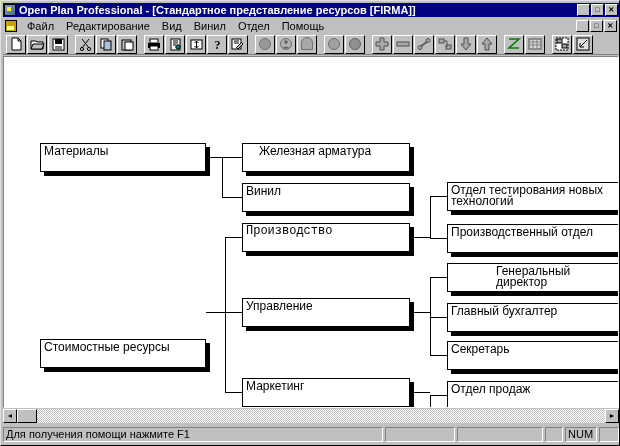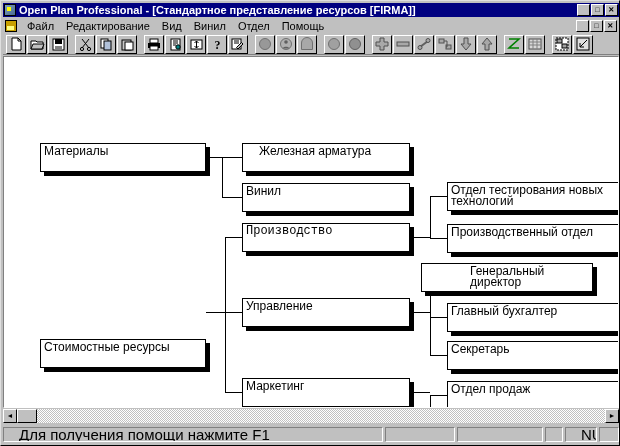--- a/index.html
+++ b/index.html
@@ -122,21 +122,21 @@
   
   .statusbar{
     position:absolute;left:2px;top:425px;width:616px;height:17px;
     display:flex;align-items:center;gap:2px;
   }
   .spanel{
     height:15px;background:#c0c0c0;
     border-left:1px solid #808080;border-top:1px solid #808080;
     border-right:1px solid #fff;border-bottom:1px solid #fff;
     box-sizing:border-box;
-    font-size:15px;line-height:13px;padding-left:15px;color:#000;
+    font-size:11px;line-height:13px;padding-left:2px;color:#000;
     white-space:nowrap;overflow:hidden;
   }
 </style>
 </head>
 <body>
 
 <div id="app">
 
   <div class="titlebar">
     <div class="tb-icon"></div>
@@ -365,21 +365,21 @@
         <div class="link" style="left: 426px; top: 338px; width: 17px; height: 1px;"></div>
         <div class="node" style="left: 36px; top: 86px; width: 166px; height: 29px;"><span>Материалы</span></div>
         <div class="node" style="left: 36px; top: 282px; width: 166px; height: 29px;"><span>Стоимостные ресурсы</span></div>
         <div class="node" style="left: 238px; top: 86px; width: 168px; height: 29px; padding-left: 16px;"><span>Железная арматура</span></div>
         <div class="node" style="left: 238px; top: 126px; width: 168px; height: 29px;"><span>Винил</span></div>
         <div class="node" style="left: 238px; top: 166px; width: 168px; height: 29px; font-family: Liberation Mono, monospace;"><span>Производство</span></div>
         <div class="node" style="left: 238px; top: 241px; width: 168px; height: 29px;"><span>Управление</span></div>
         <div class="node" style="left: 238px; top: 321px; width: 168px; height: 29px;"><span>Маркетинг</span></div>
         <div class="node" style="left: 443px; top: 125px; width: 172px; height: 29px;"><span>Отдел тестирования новых технологий</span></div>
         <div class="node" style="left: 443px; top: 167px; width: 172px; height: 29px;"><span>Производственный отдел</span></div>
-        <div class="node" style="left: 417px; top: 206px; width: 172px; height: 29px; padding-left: 48px;"><span>Генеральный директор</span></div>
+        <div class="node" style="left: 443px; top: 206px; width: 172px; height: 29px; padding-left: 48px;"><span>Генеральный директор</span></div>
         <div class="node" style="left: 443px; top: 246px; width: 188px; height: 29px;"><span>Главный бухгалтер</span></div>
         <div class="node" style="left: 443px; top: 284px; width: 172px; height: 29px;"><span>Секретарь</span></div>
         <div class="node" style="left: 443px; top: 324px; width: 172px; height: 29px;"><span>Отдел продаж</span></div>
       </div>
   </div>
 
   <div class="hscroll">
     <div class="sb-arrow">◄</div>
     <div class="sb-track">
       <div class="sb-thumb"></div>

